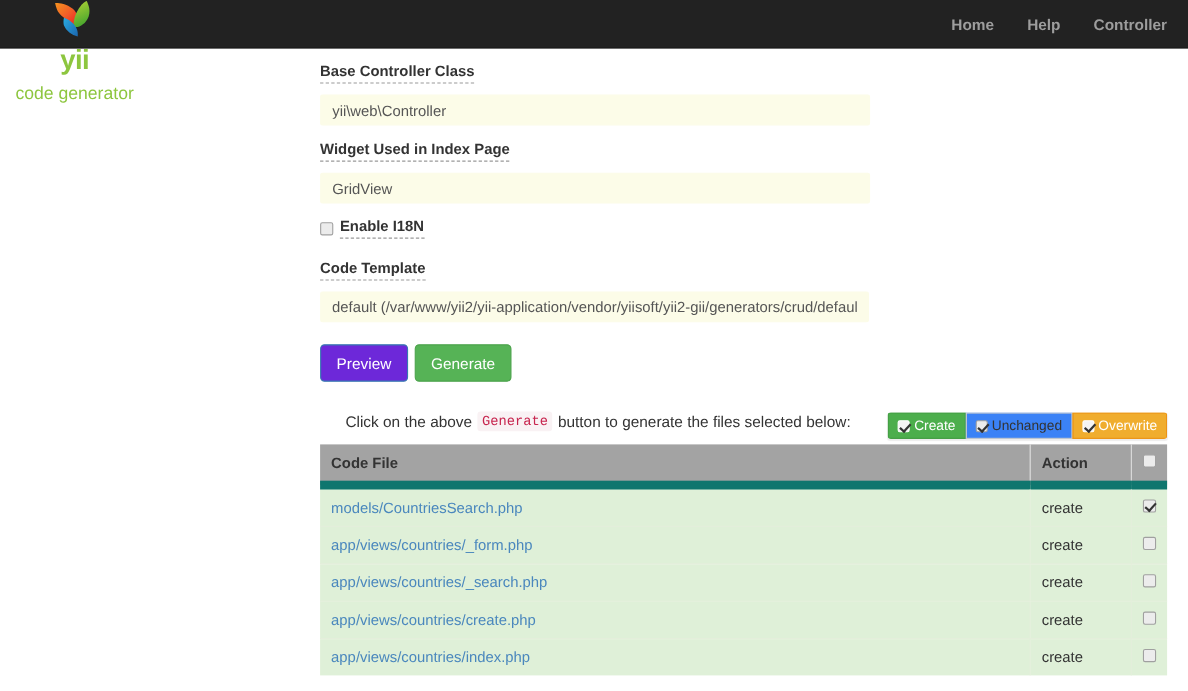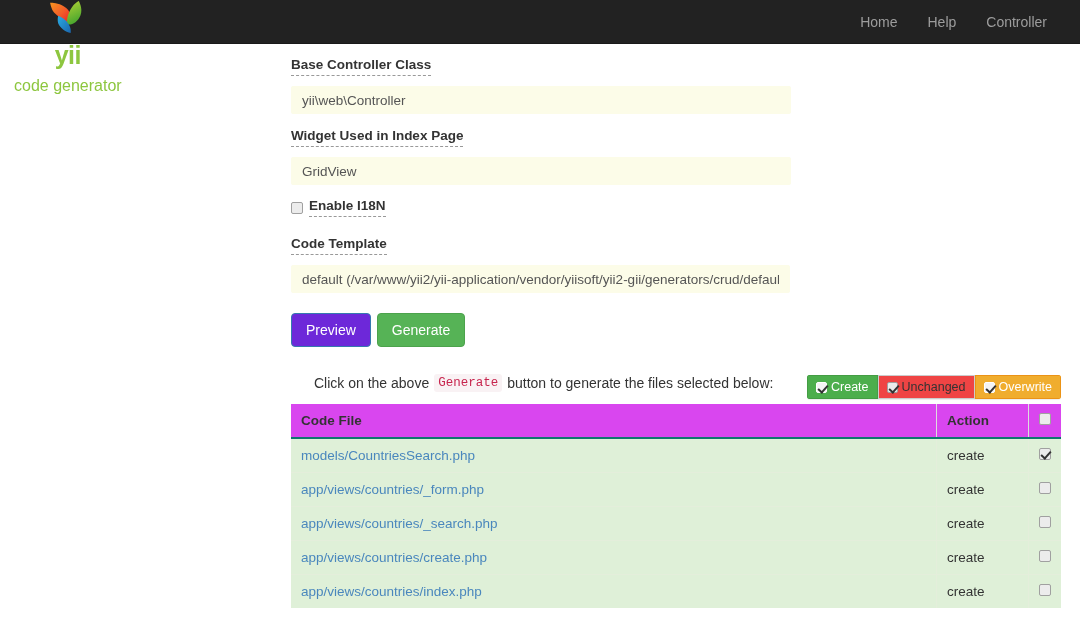--- a/index.html
+++ b/index.html
@@ -47,21 +47,22 @@
     color: #8dc63f;
     line-height: 1;
     position: relative;
     top: 3px;
   }
   .nav-links {
     margin-left: auto;
     display: flex;
     align-items: flex-end;
     height: 44px;
-    padding-right: 18px;
+    padding-right: 4px;
+    font-weight: bold;
   }
   .nav-links a {
     color: #9d9d9d;
     text-decoration: none;
     font-size: 14px;
     padding: 0 15px;
     line-height: 44px;
   }
 
   
@@ -184,42 +185,42 @@
     display: flex;
     align-items: center;
     gap: 4px;
     padding: 4px 8px;
     border: 1px solid transparent;
     cursor: pointer;
     line-height: 14px;
     user-select: none;
   }
   .filter-btn.create { background: #4cae4c; border-color: #449d44; color: #ffffff; }
-  .filter-btn.unchanged { background: #ef4444; border-color: #cccccc; color: #333333; }
+  .filter-btn.unchanged { background: #3b82f6; border-color: #cccccc; color: #333333; }
   .filter-btn.overwrite { background: #f0ad2e; border-color: #eb9316; color: #ffffff; }
   .filter-btn .chk { width: 11px; height: 11px; }
   .filter-btn.create .chk,
   .filter-btn.overwrite .chk { background: #f4f4f4; border-color: #ffffff; }
 
   
   .file-table {
     position: absolute;
     left: 291px;
     top: 360px;
     width: 770px;
     border-collapse: collapse;
     font-size: 13.5px;
   }
   .file-table th {
     text-align: left;
     font-weight: bold;
     color: #333333;
     padding: 9px 10px;
-    border-bottom: 2px solid #0f766e;
-    background: #d946ef;
+    border-bottom: 8px solid #0f766e;
+    background: #a3a3a3;
     vertical-align: middle;
   }
   .file-table td {
     padding: 9px 10px;
     border-top: 1px solid #e4eedb;
     background: #dff0d8;
     vertical-align: middle;
     color: #333333;
   }
   .file-table tr:first-child td { border-top: none; }

